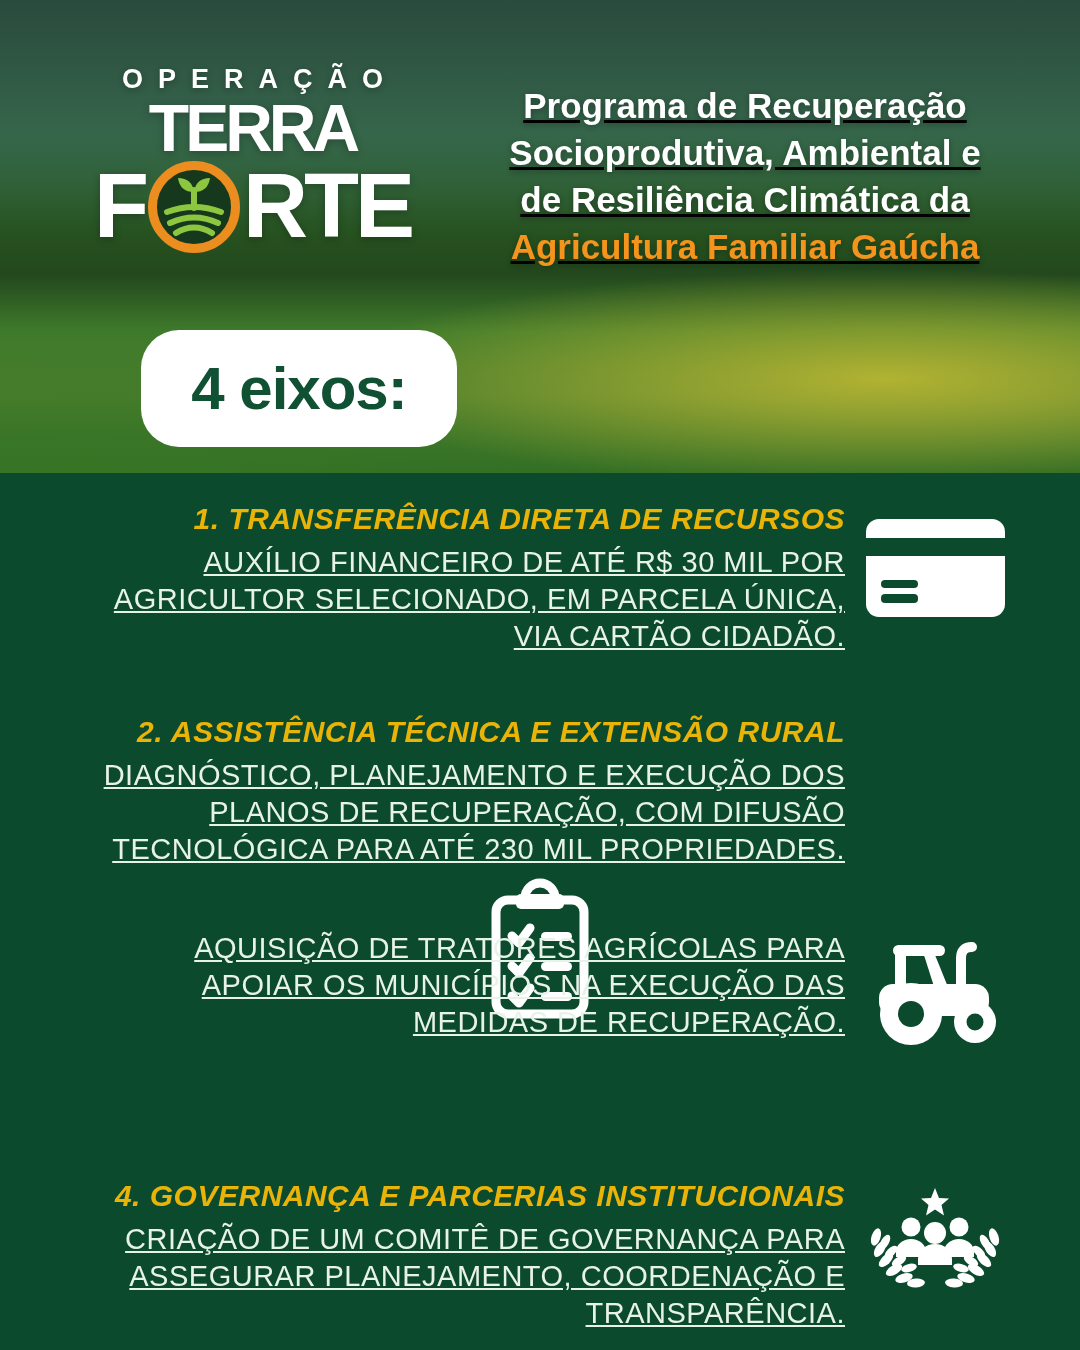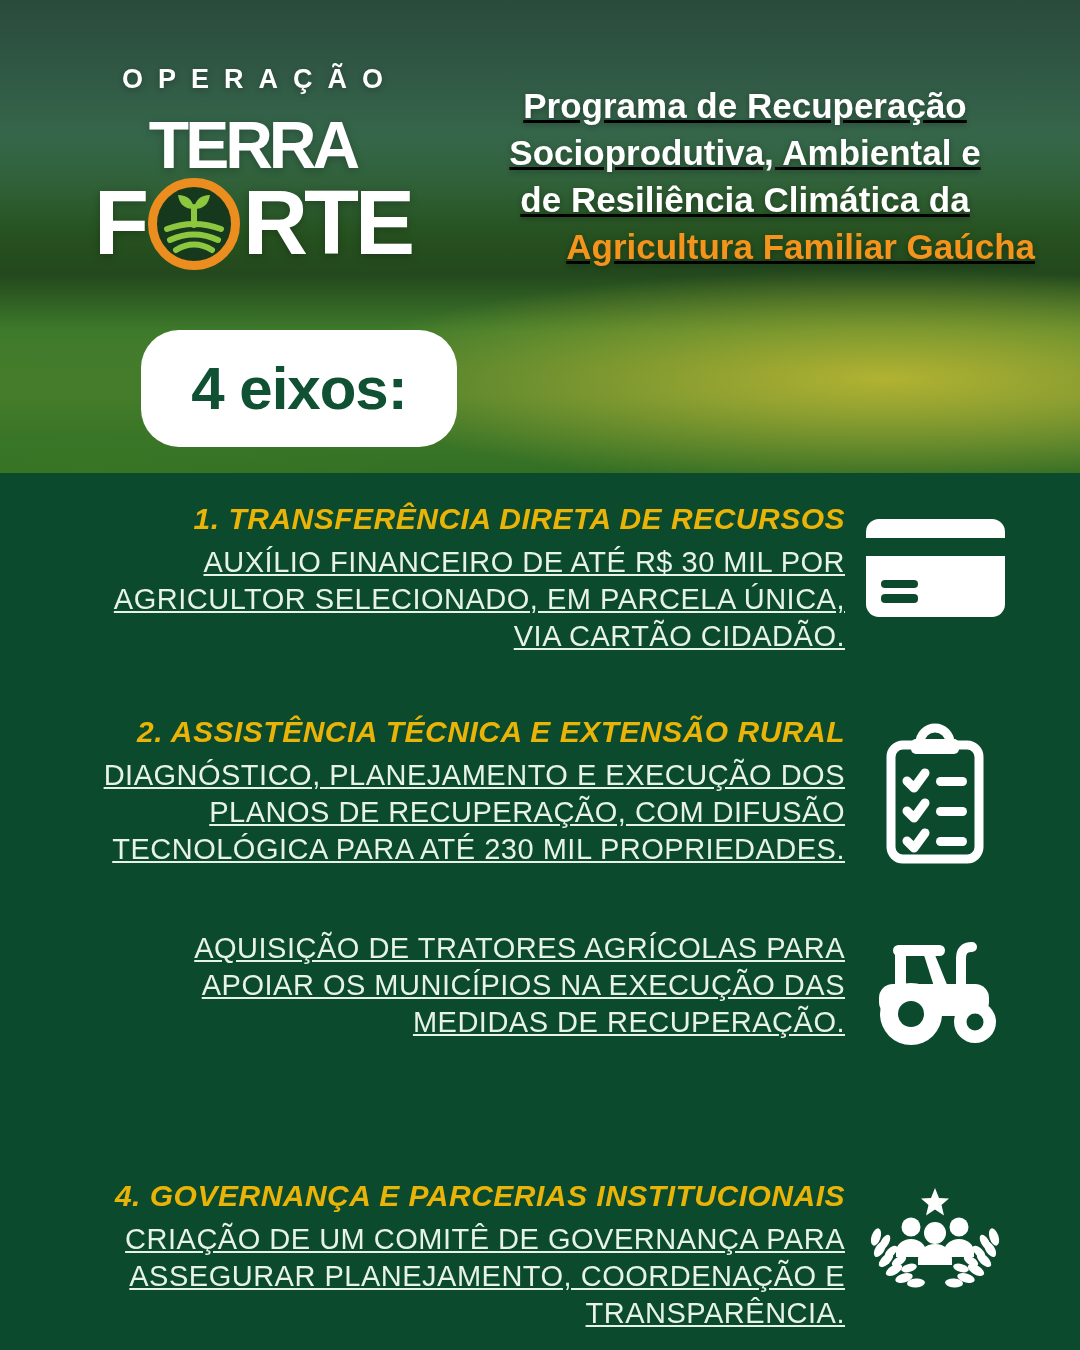--- a/index.html
+++ b/index.html
@@ -26,21 +26,21 @@
   }
 
   
   .logo {
     position: absolute; left: 95px; top: 64px; width: 315px;
     text-align: center; color: #ffffff;
   }
   .logo-operacao {
     font-size: 27px; font-weight: bold; letter-spacing: 15px;
     text-indent: 15px; 
-    margin-bottom: 20px;
+    margin-bottom: 3px;
     text-shadow: 0 2px 6px rgba(0,0,0,.25);
     text-align: center;
   }
   .logo-terra {
     font-size: 66px; font-weight: bold; letter-spacing: -4px;
     line-height: 0.92;
     text-shadow: 0 2px 8px rgba(0,0,0,.25);
   }
   .logo-forte {
     display: flex; align-items: center; justify-content: center;
@@ -65,21 +65,20 @@
   }
   .hero-title-main {
     color: #ffffff; font-size: 35px; font-weight: bold;
     line-height: 47px; white-space: pre-line;
     text-shadow: 0 2px 6px rgba(0,0,0,.3);
   }
   .hero-title-highlight {
     color: #f5941d; font-size: 35px; font-weight: bold;
     line-height: 47px;
     text-shadow: 0 2px 6px rgba(0,0,0,.3);
-    text-align: right;
   }
 
   
   .eixos-badge {
     position: absolute; left: 95px; top: 330px;
     width: 316px; height: 117px;
     background: #ffffff; border-radius: 38px;
     display: flex; align-items: center; justify-content: center; margin-left: 46px;
   }
   .eixos-badge-label {
@@ -101,21 +100,21 @@
   }
   .axis-body {
     color: #e7f2e9; font-size: 29px; line-height: 37px;
     letter-spacing: 0.5px; white-space: pre-line; text-decoration: underline;
   }
   .axis-iconbox {
     flex: 1; display: flex; justify-content: center;
     align-items: flex-start;
   }
   .axis-1 { top: 27px; }
-  .axis-2 { top: 240px; }
+  .axis-2 { top: 240px; flex-direction: column; }
   .axis-3 { top: 457px; }
   .axis-4 { top: 704px; }
   .axis-1 .axis-iconbox { padding-top: 12px; }
   .axis-2 .axis-iconbox { padding-top: 10px; }
   .axis-3 .axis-iconbox { padding-top: 8px; }
   .axis-4 .axis-iconbox { padding-top: 10px; }
   svg { display: block; }
 </style>
 </head>
 <body>

